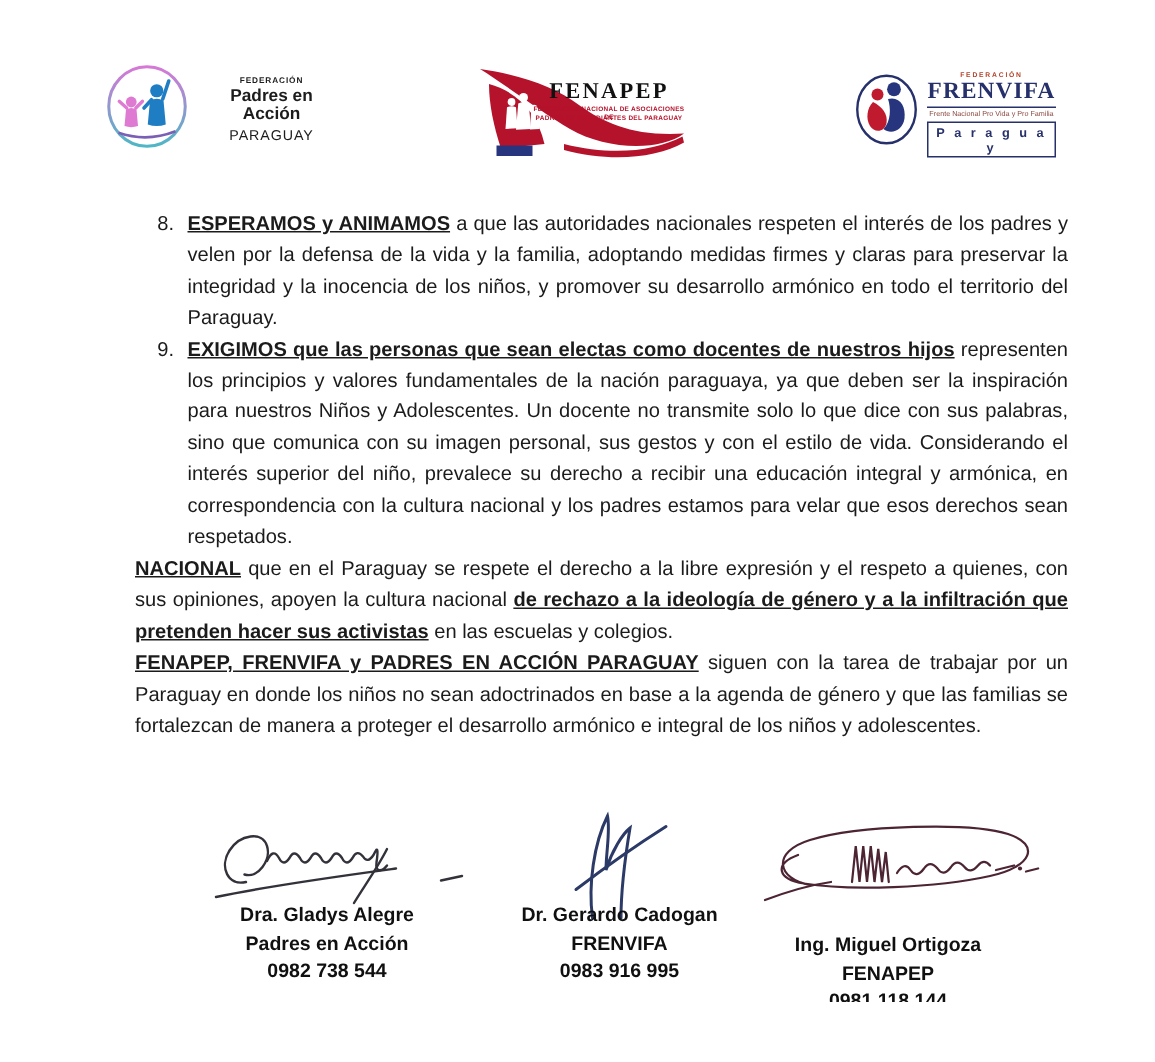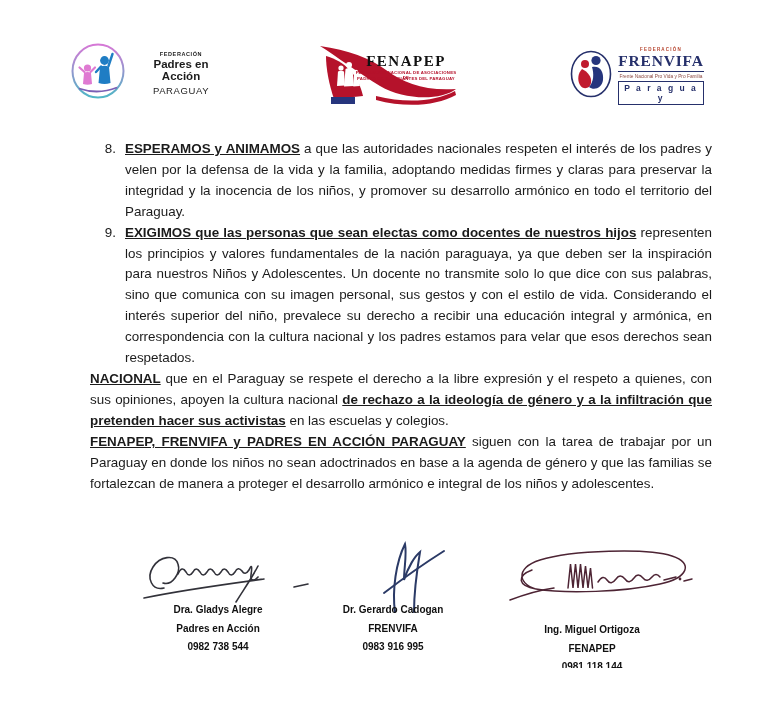--- a/index.html
+++ b/index.html
@@ -38,23 +38,23 @@
     color:#26306b;padding:1px 2px;letter-spacing:2px;}
   
   #statement{position:absolute;left:90px;top:139px;width:622px;
     font-size:13.4px;line-height:20.9px;}
   .item{display:flex;}
   .num{width:26px;flex:none;text-align:right;padding-right:9px;}
   .txt{flex:1;text-align:justify;}
   .b{font-weight:bold;text-decoration:underline;}
   
   .sig-col{position:absolute;top:601px;width:180px;text-align:center;
-    font-weight:bold;font-size:10px;line-height:18.5px;color:#101010;}
+    font-weight:bold;font-size:13px;line-height:18.5px;color:#101010;}
   #sig-col-1{left:128px;}
-  #sig-col-2{left:303px;}
+  #sig-col-2{left:323px;}
   #sig-col-3{left:502px;margin-top:20px;}
   .sig-img{position:absolute;pointer-events:none;}
   #sig-img-1{left:142px;top:546px;}
   #sig-img-2{left:379px;top:538px;}
   #sig-img-3{left:506px;top:548px;}
 </style>
 </head>
 <body>
 
 <div id="page">

